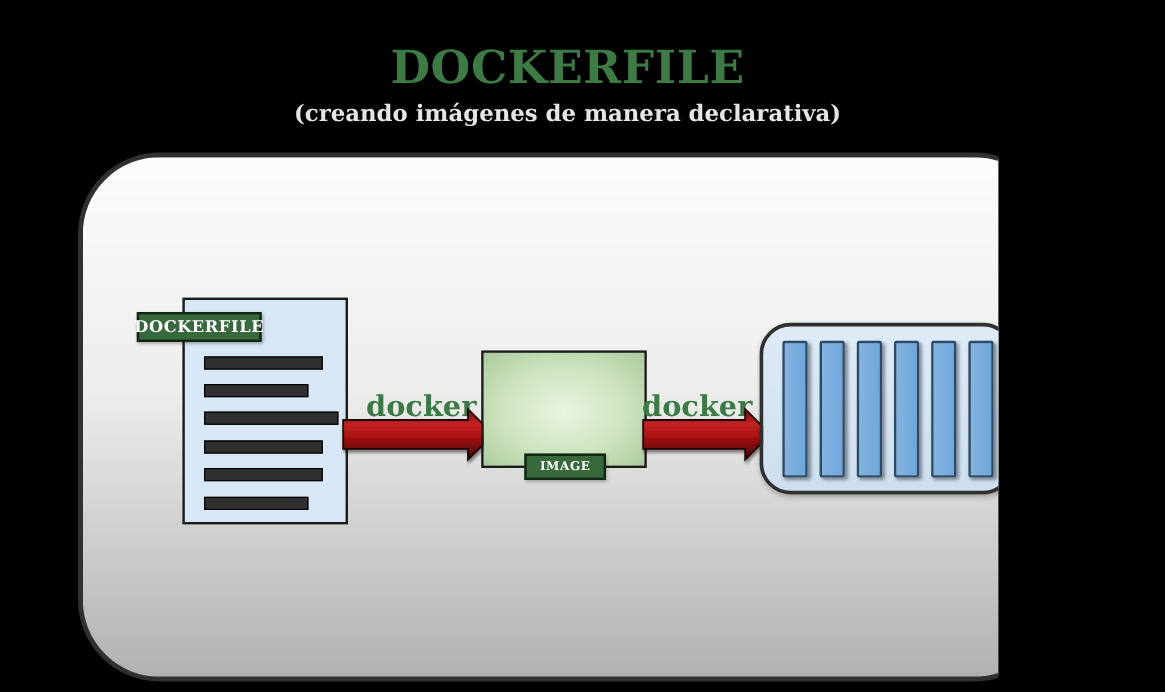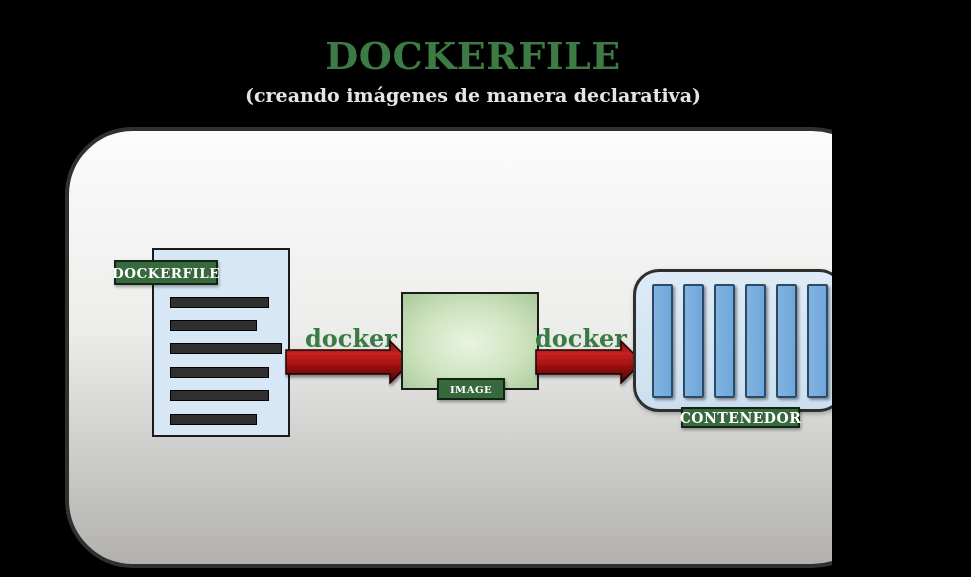--- a/index.html
+++ b/index.html
@@ -181,16 +181,15 @@
     <div class="container-box">
       <div>
           <div class="proc-bar" style="left: 16px;"></div>
           <div class="proc-bar" style="left: 46.9px;"></div>
           <div class="proc-bar" style="left: 77.8px;"></div>
           <div class="proc-bar" style="left: 108.7px;"></div>
           <div class="proc-bar" style="left: 139.6px;"></div>
           <div class="proc-bar" style="left: 170.5px;"></div>
         </div>
     </div>
-    <div class="badge badge-contenedor">CONTENEDOR</div>
 
   </div>
 </div>
 
 </body></html>

